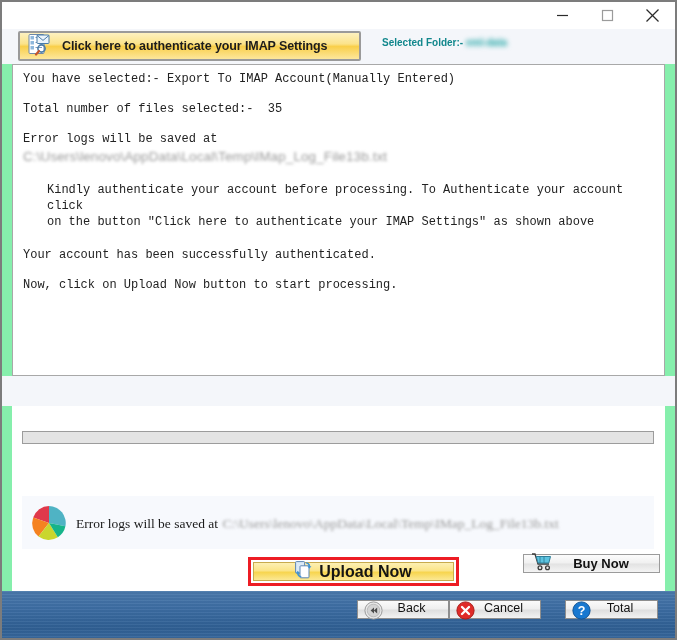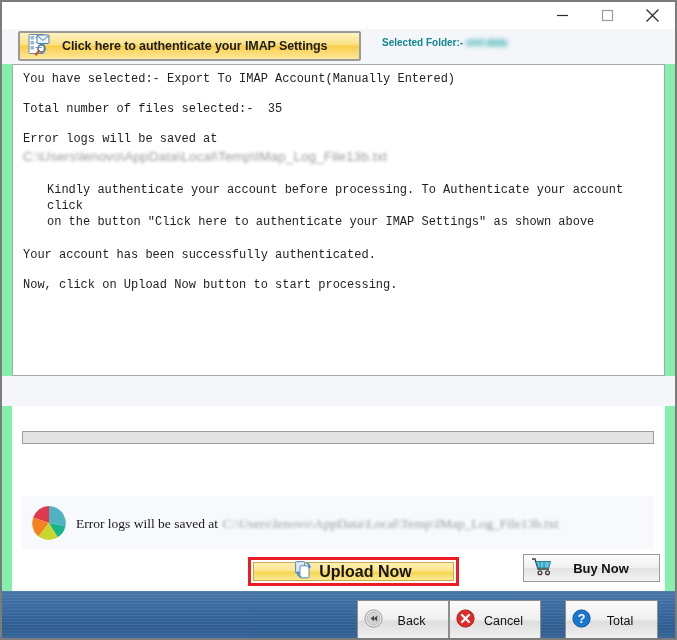--- a/index.html
+++ b/index.html
@@ -215,21 +215,21 @@
     font-weight: bold;
     color: #141414;
     margin-left: 7px;
   }
 
   .buy-btn {
     position: absolute;
     left: 521px;
     top: 552px;
     width: 137px;
-    height: 28px;
+    height: 19px;
     box-sizing: border-box;
     border: 1px solid #9b9b9b;
     background: linear-gradient(to bottom, #fcfcfc 0%, #f0f0f0 48%, #e2e2e2 52%, #f4f4f4 100%);
     display: flex;
     align-items: center;
     cursor: pointer;
     padding-left: 7px;
   }
   .buy-btn .label {
     flex: 1;
@@ -248,26 +248,26 @@
     width: 673px;
     height: 47px;
     background:
       repeating-linear-gradient(to bottom, rgba(255,255,255,0.05) 0px, rgba(255,255,255,0.05) 1px, rgba(0,0,0,0.03) 1px, rgba(0,0,0,0.03) 3px),
       linear-gradient(to bottom, #4a79ab 0%, #3d6da3 35%, #2f5f93 80%, #37679c 100%);
     border-bottom: 2px solid #7f98b8;
   }
   .fbtn {
     position: absolute;
     top: 9px;
-    height: 41px;
+    height: 19px;
     box-sizing: border-box;
     border: 1px solid #8e8e8e;
     background: linear-gradient(to bottom, #fbfbfb 0%, #efefef 47%, #dedede 53%, #f2f2f2 100%);
     display: flex;
-    align-items: center;
+    align-items: flex-start;
     padding-left: 6px;
     cursor: pointer;
   }
   .fbtn .label {
     flex: 1;
     text-align: center;
     font-size: 12.5px;
     color: #111111;
     margin-right: 8px;
   }

